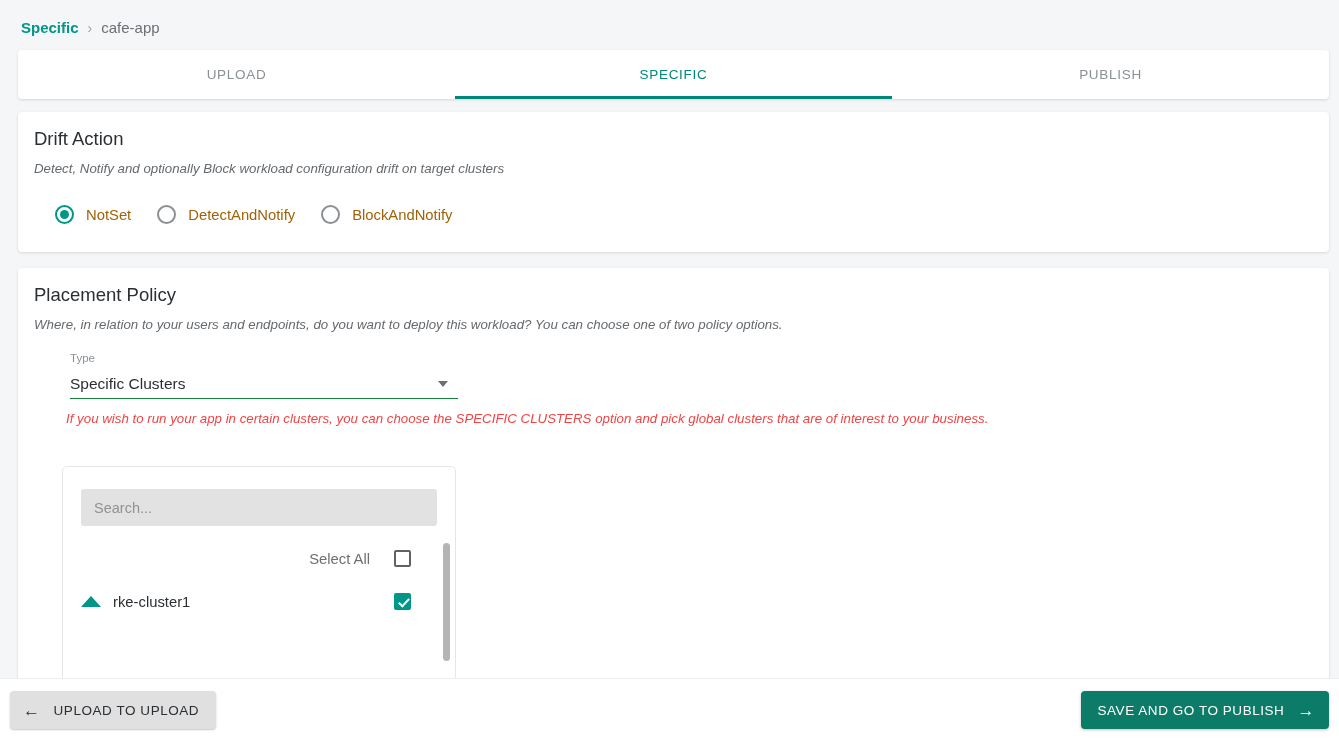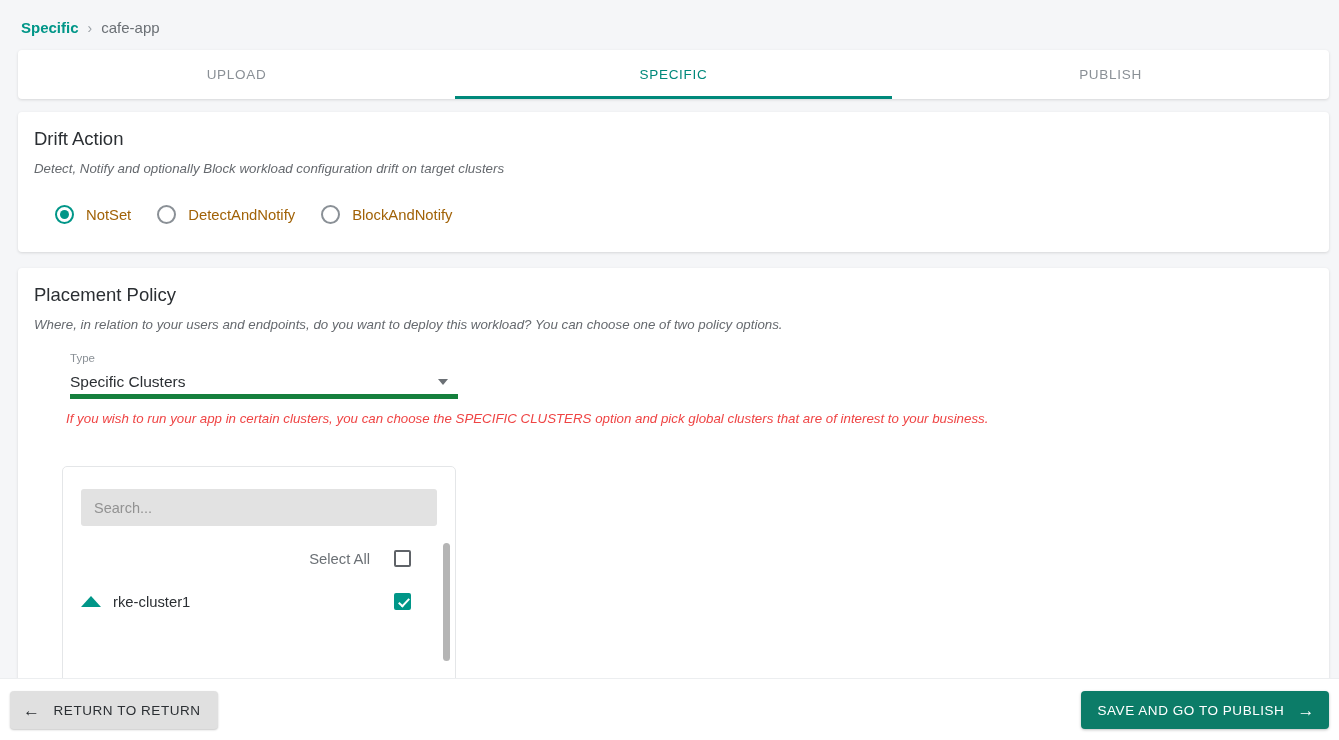--- a/index.html
+++ b/index.html
@@ -135,21 +135,21 @@
     left: 52px;
     width: 388px;
   }
   .field-label {
     font-size: 11.5px;
     color: #8a9096;
   }
   .field-control {
     margin-top: 6px;
     height: 29px;
-    border-bottom: 5px solid #15803d;
+    border-bottom: 1px solid #15803d;
     display: flex;
     align-items: center;
     justify-content: space-between;
     cursor: pointer;
   }
   .field-value { font-size: 15.5px; color: #2b2f33; }
   .caret {
     width: 0; height: 0;
     border-left: 5px solid transparent;
     border-right: 5px solid transparent;
@@ -372,19 +372,19 @@
 
     <div class="scroll-track">
       <div class="scroll-thumb"></div>
     </div>
   </div>
 </div>
 
 <div class="bottom-bar">
   <button class="btn" id="return-btn">
     <span class="arrow">←</span>
-    <span>RETURN TO RETURN</span>
+    <span>UPLOAD TO UPLOAD</span>
   </button>
   <button class="btn" id="save-btn">
     <span>SAVE AND GO TO PUBLISH</span>
     <span class="arrow">→</span>
   </button>
 </div>
 
 </body></html>

